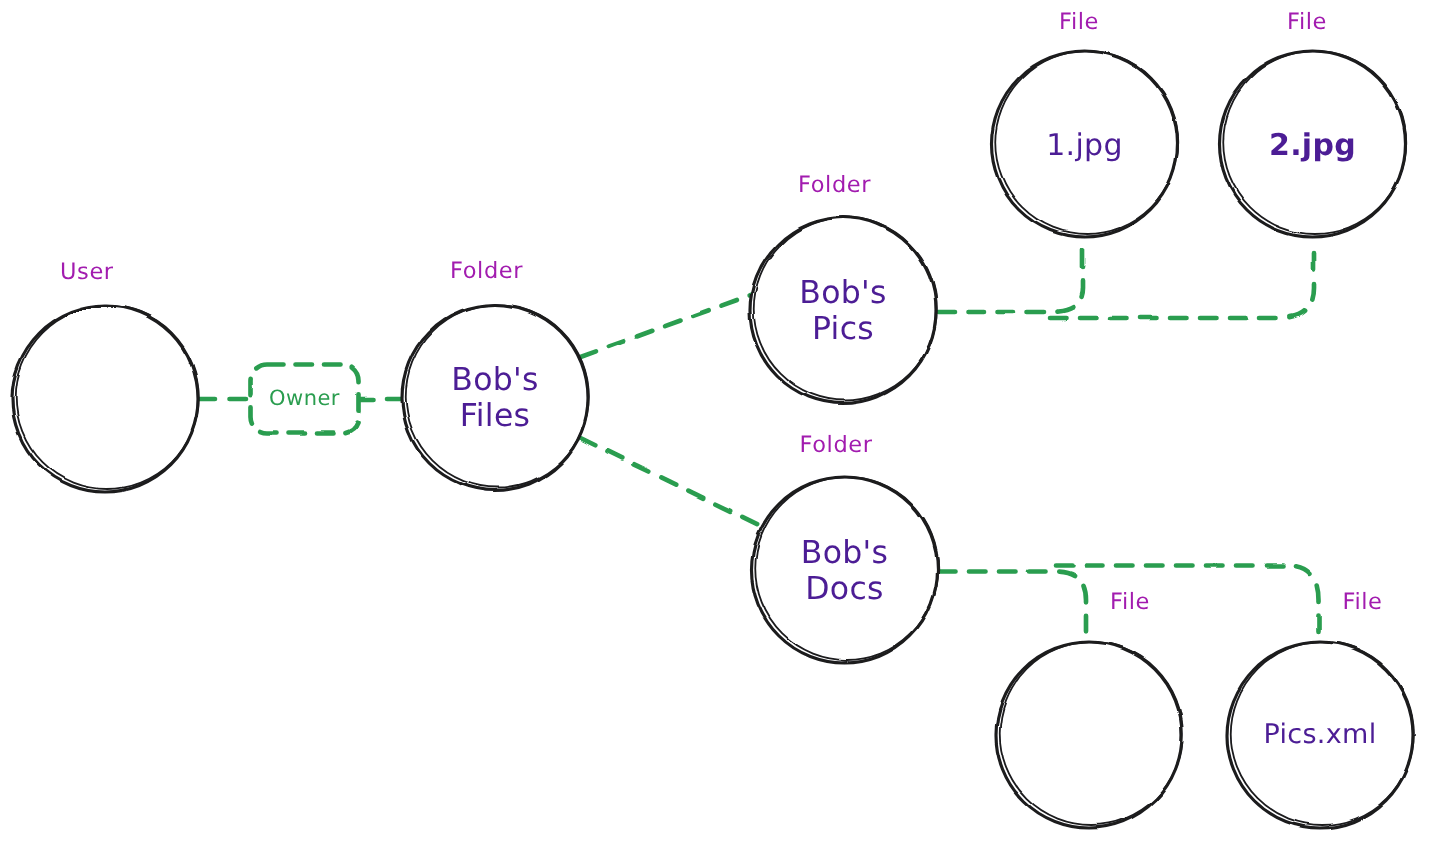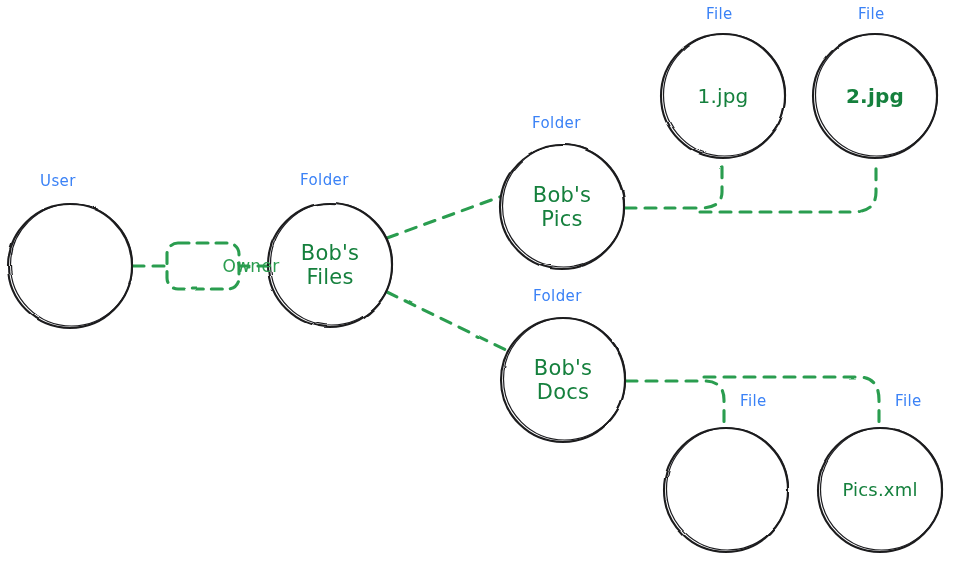--- a/index.html
+++ b/index.html
@@ -24,43 +24,42 @@
   .node {
     position: absolute;
     border-radius: 50%;
     display: flex;
     align-items: center;
     justify-content: center;
     text-align: center;
     box-sizing: border-box;
   }
   .node-label {
-    color: #15803d;
+    color: #4c1d95;
     line-height: 1.15;
     white-space: pre-line;
     letter-spacing: 0.2px;
   }
   .type-label {
     position: absolute;
-    color: #3b82f6;
+    color: #a21caf;
     font-size: 15px;
     letter-spacing: 0.4px;
     white-space: nowrap;
   }
   .edge-label {
     position: absolute;
     color: #2a9d4f;
-    font-size: 17px;
+    font-size: 14px;
     letter-spacing: 0.3px;
     white-space: nowrap;
     display: flex;
     align-items: center;
     justify-content: center;
     box-sizing: border-box;
-    margin-left: 48px;
   }
 </style>
 </head>
 <body>
 
 <div id="canvas">
 
   <svg id="wire" viewBox="0 0 967 570">
     <defs>
       <filter id="rough" x="-20%" y="-20%" width="140%" height="140%">

